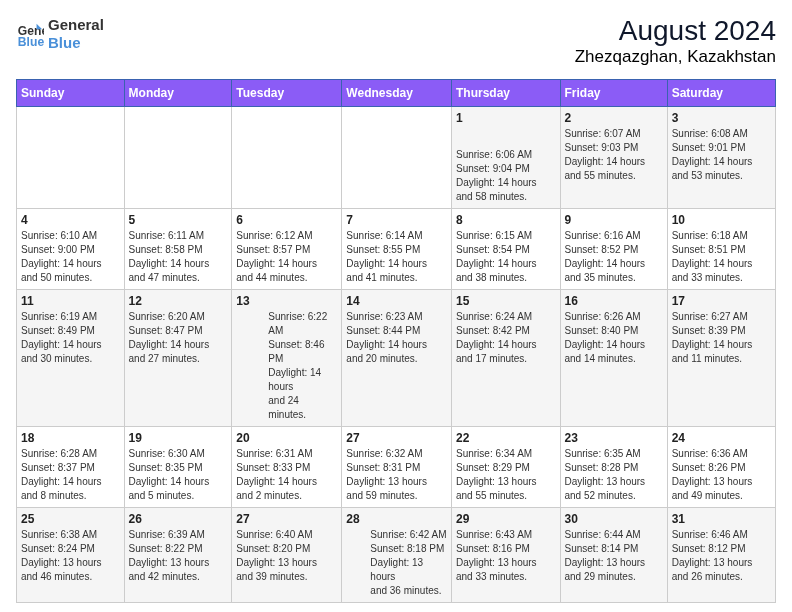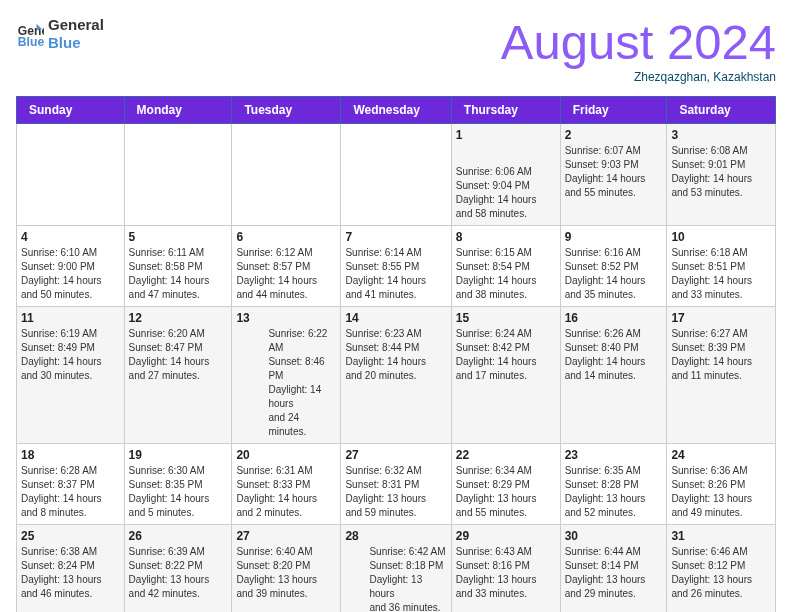--- a/index.html
+++ b/index.html
@@ -31,38 +31,38 @@
       color: #4a90d9;
     }
     .logo-icon {
       width: 28px;
       height: 28px;
     }
     .title-block {
       text-align: right;
     }
     .main-title {
-      font-size: 49px;
+      font-size: 28px;
       font-weight: normal;
-      color: #8b5cf6;
+      color: #0f172a;
       line-height: 1.1;
     }
     .subtitle {
-      font-size: 12px;
-      color: #0c4a6e;
+      font-size: 17px;
+      color: #000000;
     }
     table {
       width: 100%;
       border-collapse: collapse;
       font-size: 11px;
     }
     thead tr th {
-      background-color: #6d28d9;
+      background-color: #8b5cf6;
       color: #fff;
-      padding: 6px 12px;
+      padding: 6px 4px;
       text-align: left;
       font-size: 12px;
       font-weight: bold;
       border: 1px solid #3a62b0;
     }
     tbody tr td {
       border: 1px solid #ccc;
       vertical-align: top;
       padding: 4px;
       width: 113px;

